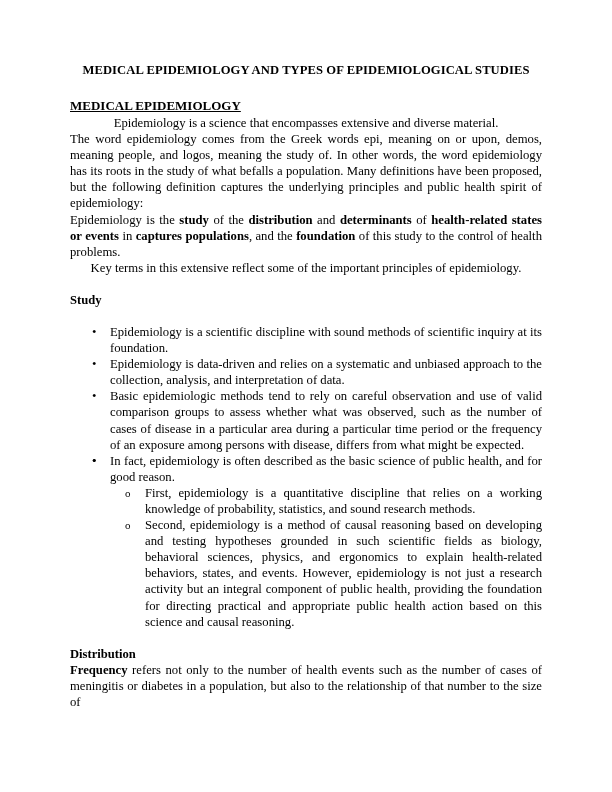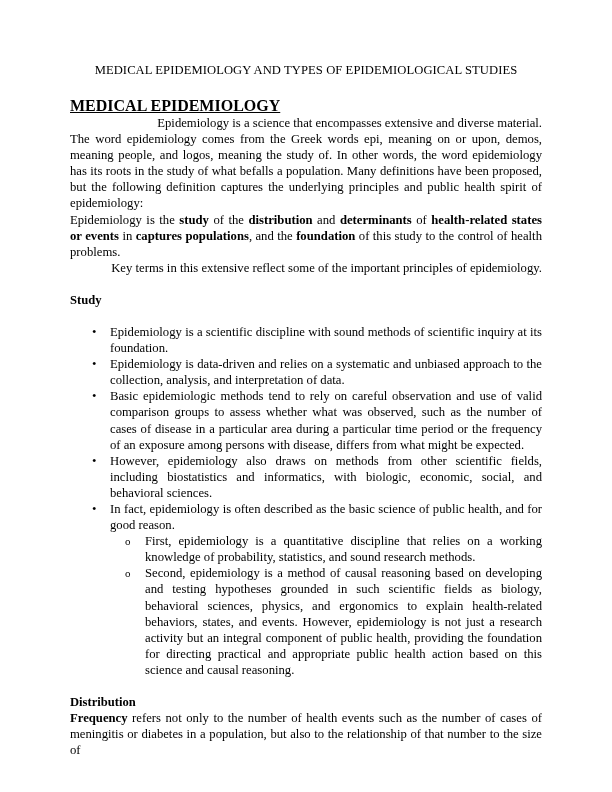--- a/index.html
+++ b/index.html
@@ -17,48 +17,48 @@
   }
   .page {
     position: relative;
     width: 612px;
     height: 792px;
     box-sizing: border-box;
     padding: 62px 70px 0 70px;
   }
   .doc-title {
     font-size: 12.6px;
-    font-weight: normal;
+    font-weight: bold;
     text-align: center;
     line-height: 16px;
     margin: 0 0 20px 0;
     letter-spacing: 0.08px;
   }
   .section-heading-underline {
-    font-size: 16px;
+    font-size: 13px;
     font-weight: bold;
     text-decoration: underline;
     line-height: 16px;
     margin: 0 0 1px 0;
   }
   .section-heading {
     font-size: 12.6px;
     font-weight: bold;
     line-height: 16px;
     margin: 0;
   }
   p.body-text {
     font-size: 12.7px;
     line-height: 16.1px;
     margin: 0;
     text-align: justify;
     text-justify: inter-word;
   }
   p.body-text.flush {
-    text-align: right;
+    text-align: center;
   }
   .spacer-sm { height: 16px; }
   b { font-weight: bold; }
 
   ul.bullets {
     list-style: none;
     margin: 0;
     padding: 0;
   }
   ul.bullets > li {
@@ -122,21 +122,21 @@
   <div class="spacer-sm"></div>
 
   <h3 class="section-heading">Study</h3>
 
   <div class="spacer-sm"></div>
 
   <ul class="bullets">
     <li><span class="marker">•</span><span>Epidemiology is a scientific discipline with sound methods of scientific inquiry at its foundation.</span></li>
     <li><span class="marker">•</span><span>Epidemiology is data-driven and relies on a systematic and unbiased approach to the collection, analysis, and interpretation of data.</span></li>
     <li><span class="marker">•</span><span>Basic epidemiologic methods tend to rely on careful observation and use of valid comparison groups to assess whether what was observed, such as the number of cases of disease in a particular area during a particular time period or the frequency of an exposure among persons with disease, differs from what might be expected.</span></li>
-    <li><span class="marker">•</span><span>However, epidemiology also draws on methods from other scientific fields, including biostatistics and informatics, with biologic, economic, social, and behavioral sciences.</span></li>
+    <li><span class="marker">•</span></li>
     <li><span class="marker">•</span><span>In fact, epidemiology is often described as the basic science of public health, and for good reason.</span></li>
   </ul>
 
   <ul class="subbullets">
     <li><span class="marker">o</span><span>First, epidemiology is a quantitative discipline that relies on a working knowledge of probability, statistics, and sound research methods.</span></li>
     <li><span class="marker">o</span><span> Second, epidemiology is a method of causal reasoning based on developing and testing hypotheses grounded in such scientific fields as biology, behavioral sciences, physics, and ergonomics to explain health-related behaviors, states, and events. However, epidemiology is not just a research activity but an integral component of public health, providing the foundation for directing practical and appropriate public health action based on this science and causal reasoning.</span></li>
   </ul>
 
   <div class="spacer-sm"></div>
 

